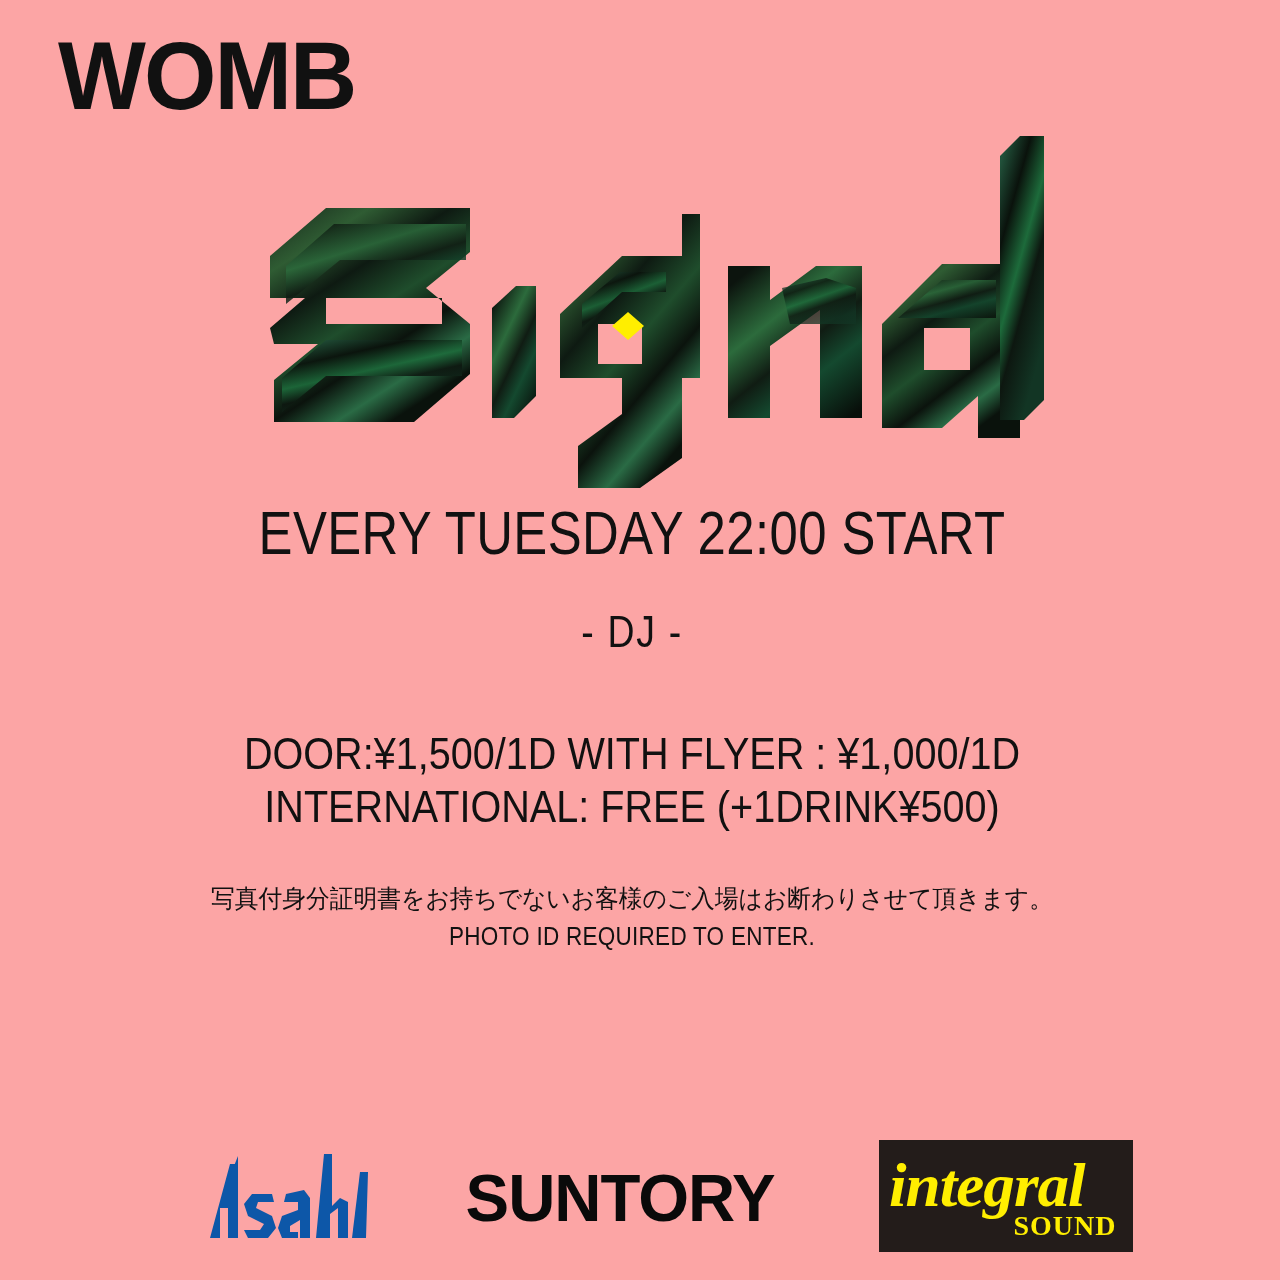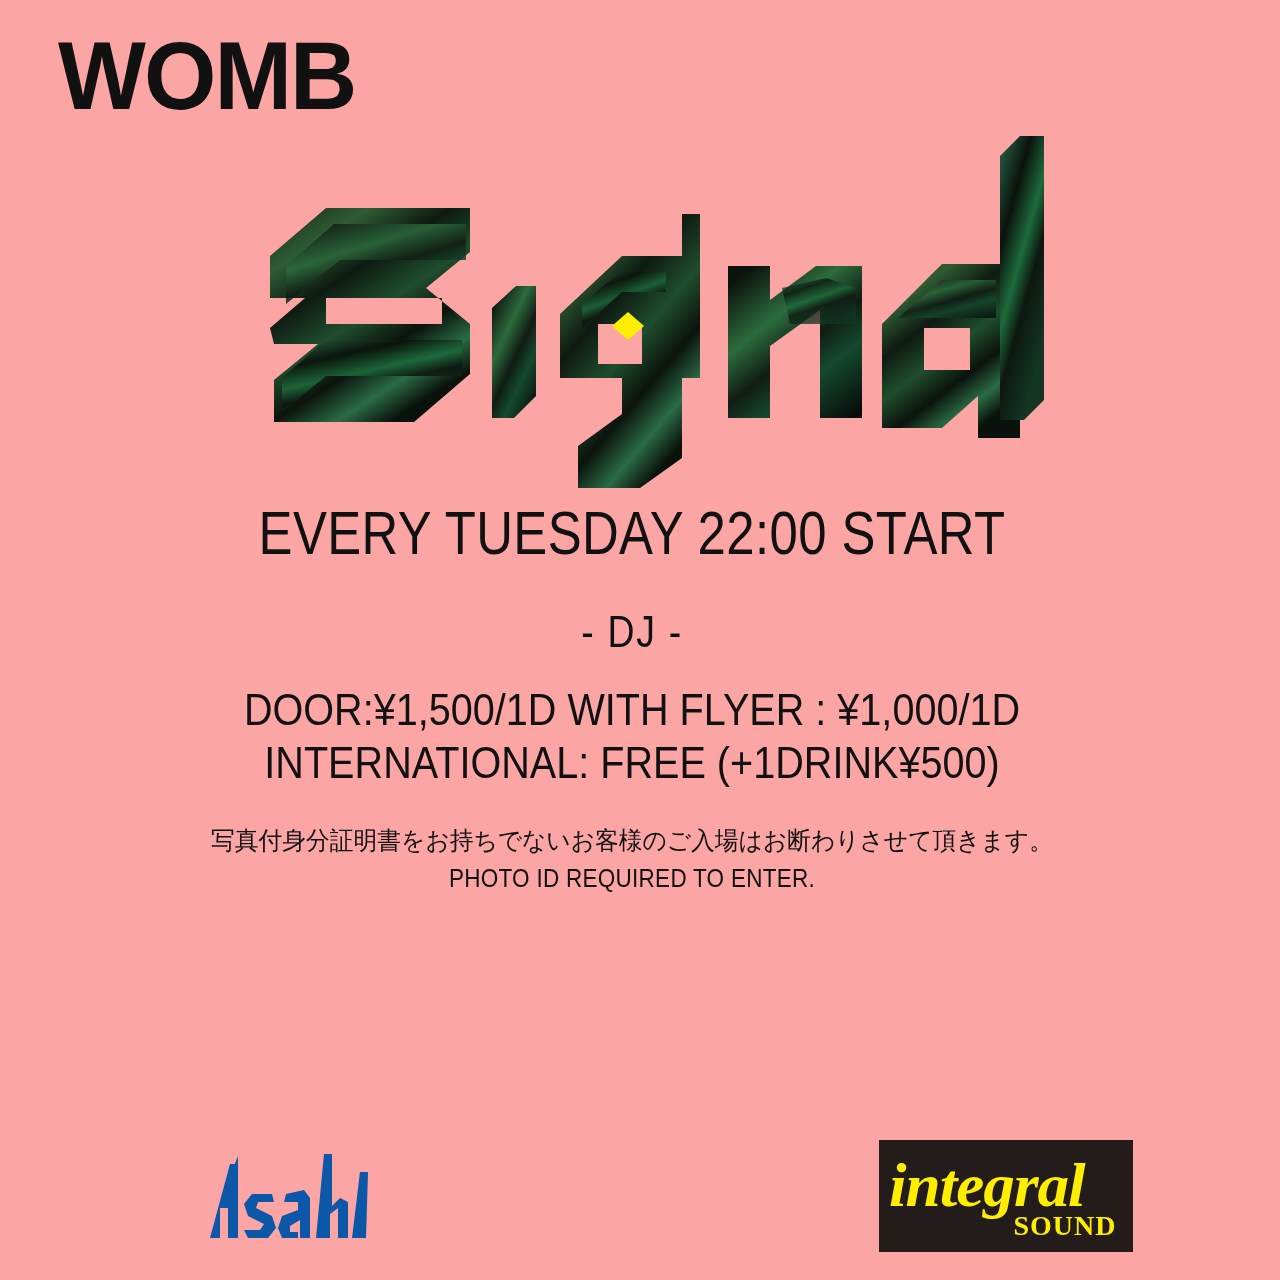--- a/index.html
+++ b/index.html
@@ -80,32 +80,32 @@
   .dj-line {
     font-size: 46px;
     line-height: 1.0;
     padding: 4px 0;
     letter-spacing: 0px;
     transform: scaleX(0.86);
     transform-origin: center center;
     white-space: nowrap;
   }
   .price-block {
-    margin-top: 28px;
+    margin-top: 72px;
   }
   .price-line {
     font-size: 45px;
     line-height: 1.0;
     padding: 4px 0;
     transform: scaleX(0.88);
     transform-origin: center center;
     white-space: nowrap;
   }
   .notice-block {
-    margin-top: 36px;
+    margin-top: 50px;
   }
   .notice-jp {
     font-size: 25px;
     line-height: 1.25;
     letter-spacing: 0px;
     transform: scaleX(0.95);
     transform-origin: center center;
     white-space: nowrap;
   }
   .notice-en {
@@ -275,20 +275,23 @@
 
           <path d="M 96 92 L 92 82 L 96 70 L 112 64 L 112 56 L 98 56 L 100 48 L 118 44 L 124 52 L 124 92 L 114 92 L 114 74 L 104 80 L 104 86 L 112 86 L 112 92 Z"></path>
 
           <path d="M 134 92 L 130 92 L 138 8 L 146 8 L 146 60 L 154 52 L 162 56 L 162 92 L 152 92 L 152 62 L 144 68 L 144 92 Z"></path>
 
           <path d="M 170 92 L 166 92 L 174 26 L 182 26 L 180 92 Z"></path>
         </g>
       </svg>
     </div>
 
+    <div class="sponsor sponsor-suntory">
+      <span class="suntory-text">SUNTORY</span>
+    </div>
 
     <div class="sponsor sponsor-integral">
       <div class="integral-box">
         <span class="integral-name">integral</span>
         <span class="integral-sound">SOUND</span>
       </div>
     </div>
 
   </div>
 

